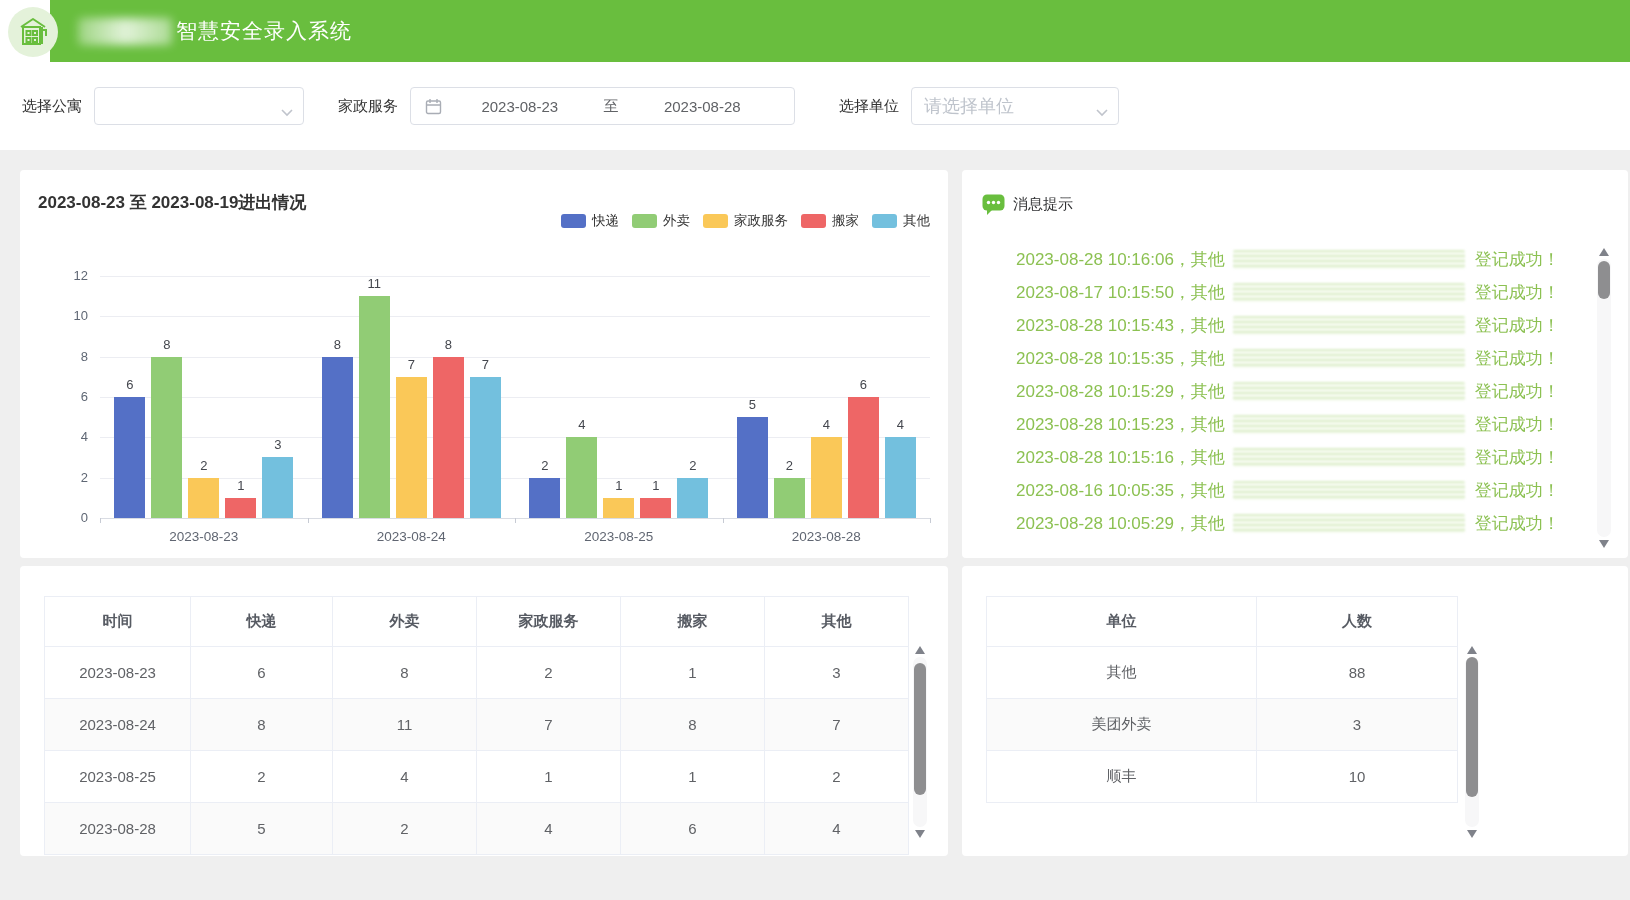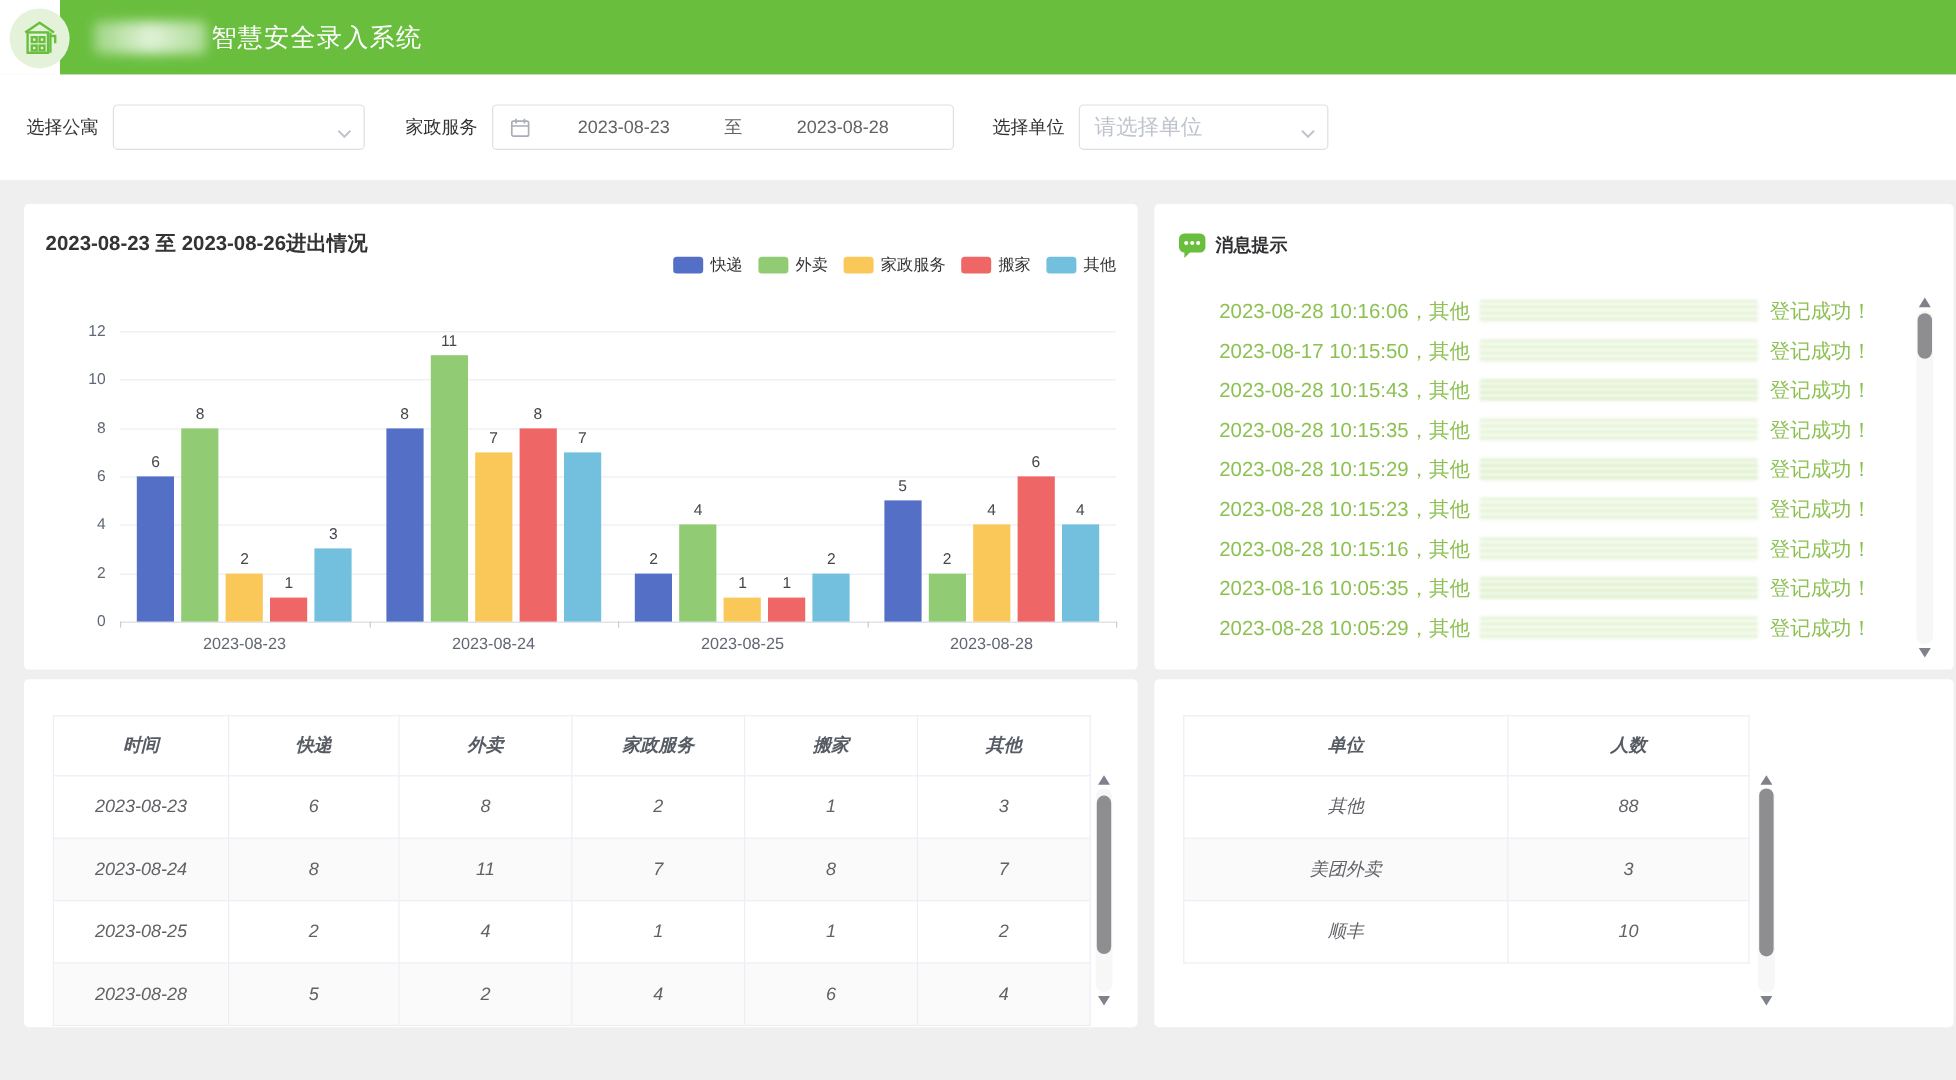--- a/index.html
+++ b/index.html
@@ -44,30 +44,30 @@
   .gridline { position:absolute; left:0; width:100%; height:1px; background:#ecedf2; }
   .x-axis { position:absolute; left:0; top:242px; width:100%; height:1px; background:#d9dce3; }
   .y-label { position:absolute; left:-64px; width:52px; text-align:right; font-size:13px; color:#5f6774; }
   .x-tick { position:absolute; top:242px; width:1px; height:5px; background:#c7cbd4; }
   .x-label { position:absolute; top:253px; text-align:center; font-size:13.5px; color:#606672; }
   .bar { position:absolute; bottom:0; }
   .bar-value { position:absolute; text-align:center; font-size:13px; color:#44474e; }
 
   
   .msg-header { position:absolute; left:20px; top:24px; display:flex; align-items:center; gap:8px;
-                font-size:15px; color:#303133; font-weight:700; }
+                font-size:15px; color:#303133; font-weight:400; }
   .msg-list { position:absolute; left:20px; top:73px; right:70px; }
   .msg { display:flex; align-items:center; height:33px; font-size:17px; white-space:nowrap; }
   .msg-blur { width:232px; height:19px; margin:0 10px 0 8px; border-radius:2px; flex:0 0 auto;
               background:repeating-linear-gradient(180deg,#ddeecb 0 2px,#f6fbf0 2px 5px);
               filter:blur(1.2px); }
 
   
   .tbl { position:absolute; left:24px; top:30px; border-collapse:collapse; table-layout:fixed; }
-  .tbl th, .tbl td { border:1px solid #ebeef5; text-align:center;font-style:italic; }
+  .tbl th, .tbl td { border:1px solid #ebeef5; text-align:center; }
   .tbl th { height:50px; font-size:15px; font-weight:600; color:#575b63; background:#fff; }
   .tbl td { height:52px; font-size:15px; color:#606266; }
   .tbl tbody tr:nth-child(even) { background:#fafafa; }
   .cell-link { color:#5b9ff5; cursor:pointer; }
 
   
   .scrollbar { position:absolute; width:16px; display:flex; flex-direction:column; align-items:center; }
   .sb-track { flex:1; width:14px; background:#f7f7f8; border-radius:7px; position:relative; margin:3px 0; }
   .sb-thumb { position:absolute; left:1px; width:12px; background:#8e8e90; border-radius:6px; }
   .sb-arrow { width:0; height:0; border-left:5.5px solid transparent; border-right:5.5px solid transparent; cursor:pointer; }
@@ -111,35 +111,35 @@
   <div class="date-range">
     <svg width="17" height="17" viewBox="0 0 17 17" fill="none" stroke="#a9adb5" stroke-width="1.4">
       <rect x="1.5" y="3" width="14" height="12.5" rx="1.5"></rect>
       <path d="M5 1 L5 5 M12 1 L12 5 M1.5 7 L15.5 7"></path>
     </svg>
     <span class="dr-val">2023-08-23</span>
     <span class="dr-sep">至</span>
     <span class="dr-val">2023-08-28</span>
   </div>
 
-  <span class="f-label" style="margin-left:32px;">选择单位</span>
+  <span class="f-label" style="margin-left:44px;">选择单位</span>
   <div class="select" style="width:208px; margin-left:12px;">
     <span class="placeholder">请选择单位</span>
     <span class="chev">
       <svg width="12" height="8" viewBox="0 0 12 8" fill="none">
           <path d="M1 1 L6 6 L11 1" stroke="#c0c4cc" stroke-width="1.6"></path>
         </svg>
     </span>
   </div>
 </div>
 
 <div class="main">
 
   <div class="panel">
-    <div class="chart-title">2023-08-23 至 2023-08-26进出情况</div>
+    <div class="chart-title">2023-08-23 至 2023-08-19进出情况</div>
     <div class="legend">
         <div class="legend-item">
           <span class="legend-swatch" style="background: rgb(84, 112, 198);"></span>
           <span class="legend-label">快递</span>
         </div>
         <div class="legend-item">
           <span class="legend-swatch" style="background: rgb(145, 204, 117);"></span>
           <span class="legend-label">外卖</span>
         </div>
         <div class="legend-item">

